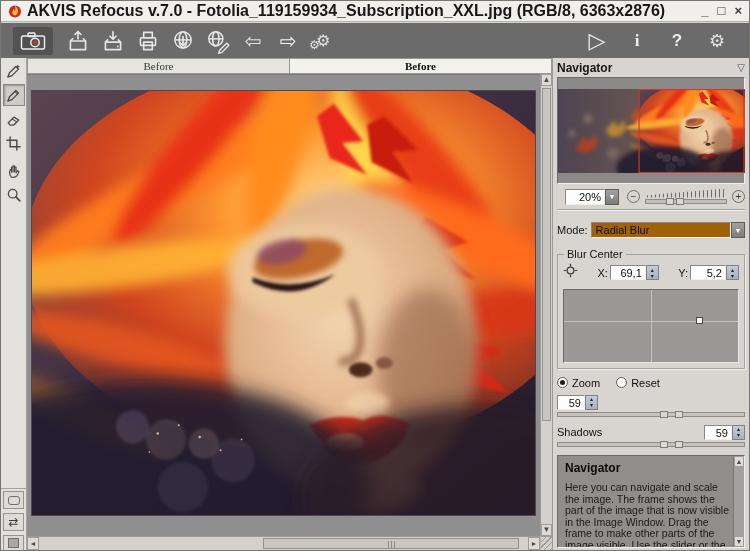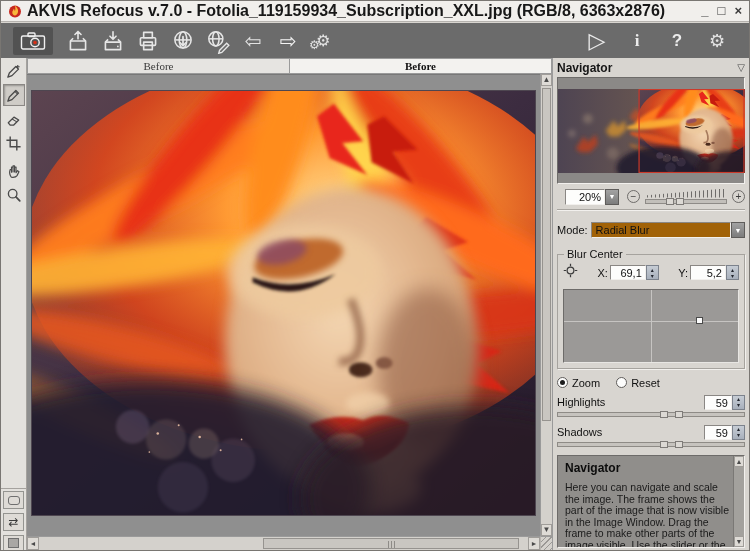--- a/index.html
+++ b/index.html
@@ -478,21 +478,20 @@
           <span class="radio checked"></span>
           <span>Zoom</span>
         </span>
         <span class="radio-item">
           <span class="radio"></span>
           <span>Reset</span>
         </span>
       </div>
 
       <div class="paramrow">
-        <span class="lbl">Highlights</span>
         <span class="spinfield" style="width:28px">59</span>
         <span class="spinbtn">
             <span>▴</span>
             <span>▾</span>
           </span>
       </div>
       <div class="param-slider">
         <div class="track"></div>
         <span class="sl-handle" style="left:55%"></span>
         <span class="sl-handle" style="left:63%"></span>

